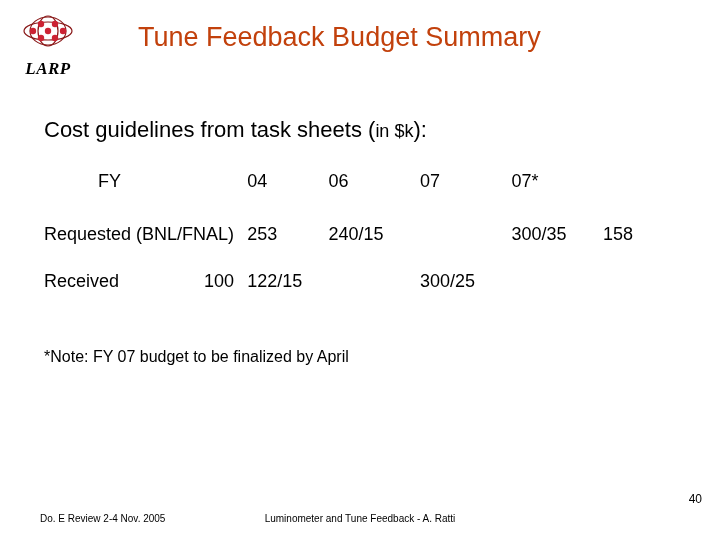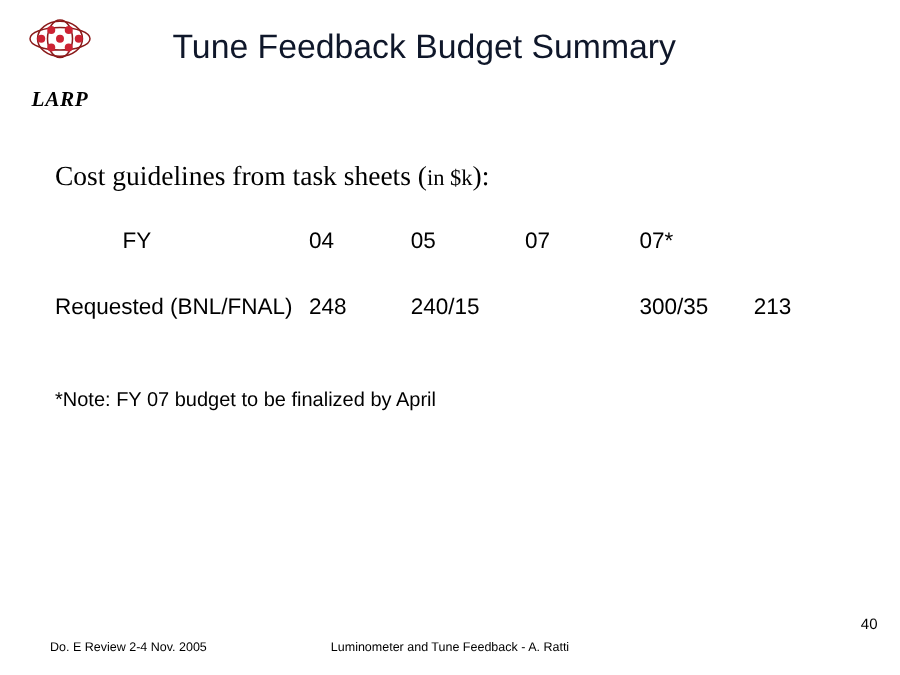--- a/index.html
+++ b/index.html
@@ -27,33 +27,32 @@
     height: 34px;
     position: relative;
   }
   .logo-img svg { display: block; }
   .logo-text {
     font-family: "Times New Roman", serif;
     font-weight: bold;
     font-style: italic;
     font-size: 17px;
     color: #000;
-    margin-top: 22px;
+    margin-top: 11px;
     letter-spacing: 0.5px;
   }
   .title {
     font-size: 27px;
-    color: #0f172a;
+    color: #c2410c;
     margin-top: 8px;
     margin-left: 46px;
   }
   .subtitle {
     font-size: 22px;
     margin: 38px 0 0 44px;
-    font-family: Liberation Serif, serif;
   }
   .subtitle .small { font-size: 18px; }
   .tbl {
     margin: 18px 0 0 44px;
     width: 620px;
     font-size: 18px;
     border-collapse: collapse;
   }
   .tbl td {
     padding: 10px 0;
@@ -118,32 +117,43 @@
 
 <div class="subtitle">
   <span>Cost guidelines from task sheets (</span><span class="small">in $k</span><span>):</span>
 </div>
 
 <table class="tbl">
   <tbody>
       <tr class="hdr-row">
     <td class="col-label"><span class="fy">FY</span></td>
     <td class="col-a">04</td>
-    <td class="col-b">05</td>
+    <td class="col-b">06</td>
     <td class="col-c">07</td>
     <td class="col-d">07*</td>
     <td class="col-e"></td>
   </tr>
   <tr>
     <td class="col-label">Requested (BNL/FNAL)</td>
-    <td class="col-a">248</td>
+    <td class="col-a">253</td>
     <td class="col-b">240/15</td>
     <td class="col-c"></td>
     <td class="col-d">300/35</td>
-    <td class="col-e">213</td>
+    <td class="col-e">158</td>
+  </tr>
+  <tr class="row-gap">
+    <td class="col-label">
+      <span>Received</span>
+      <span class="rcv-val">100</span>
+    </td>
+    <td class="col-a">122/15</td>
+    <td class="col-b"></td>
+    <td class="col-c">300/25</td>
+    <td class="col-d"></td>
+    <td class="col-e"></td>
   </tr>
 </tbody>
   </table>
 
 <div class="note">*Note: FY 07 budget to be finalized by April</div>
 
 <div class="page-num">40</div>
 <div class="footer">
   <div class="footer-left">Do. E Review 2-4 Nov. 2005</div>
   <div class="footer-center">Luminometer and Tune Feedback - A. Ratti</div>

